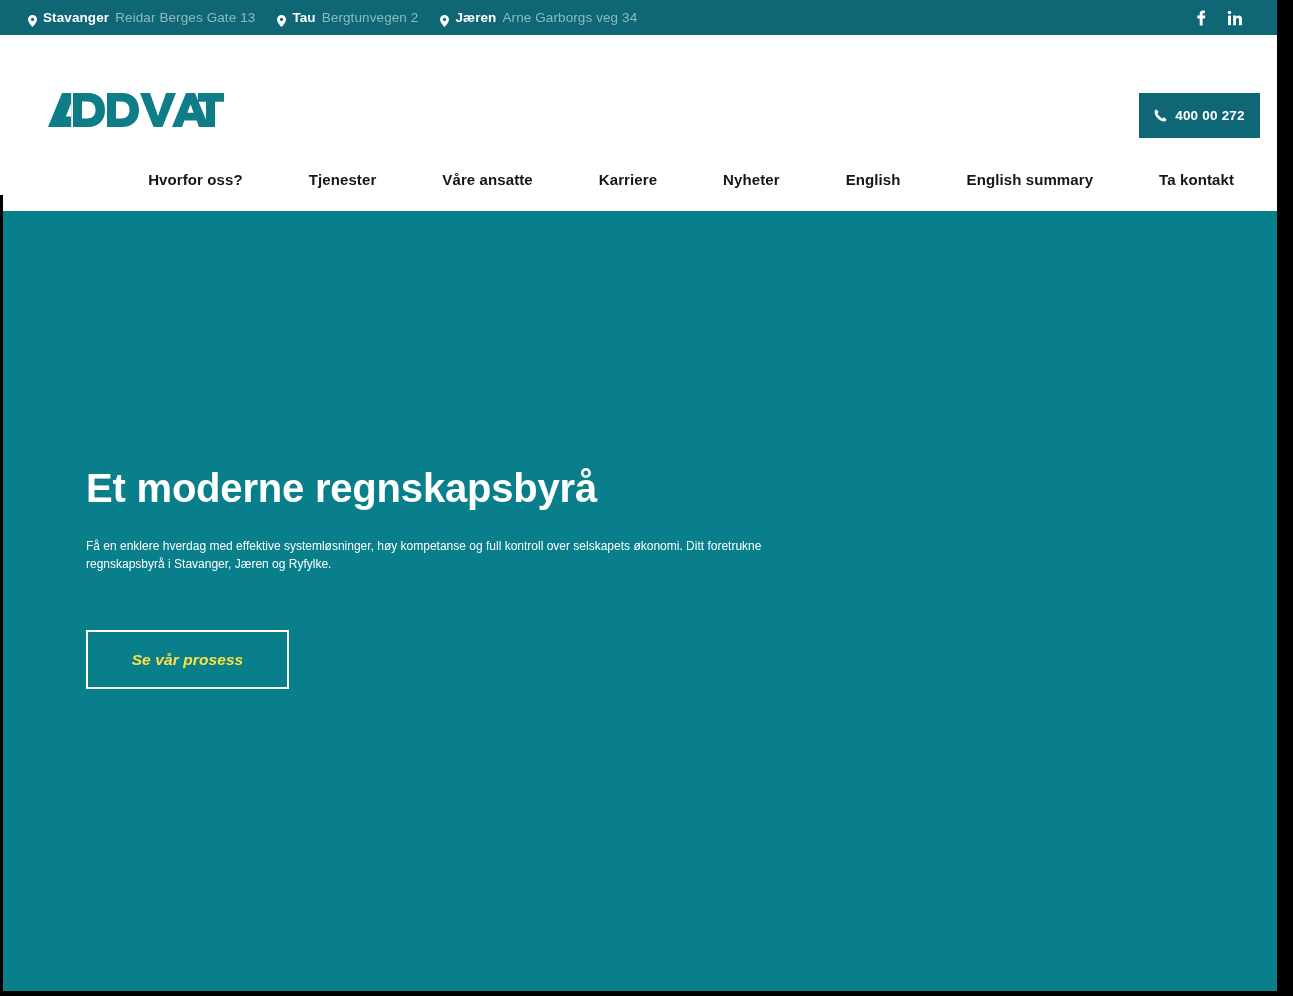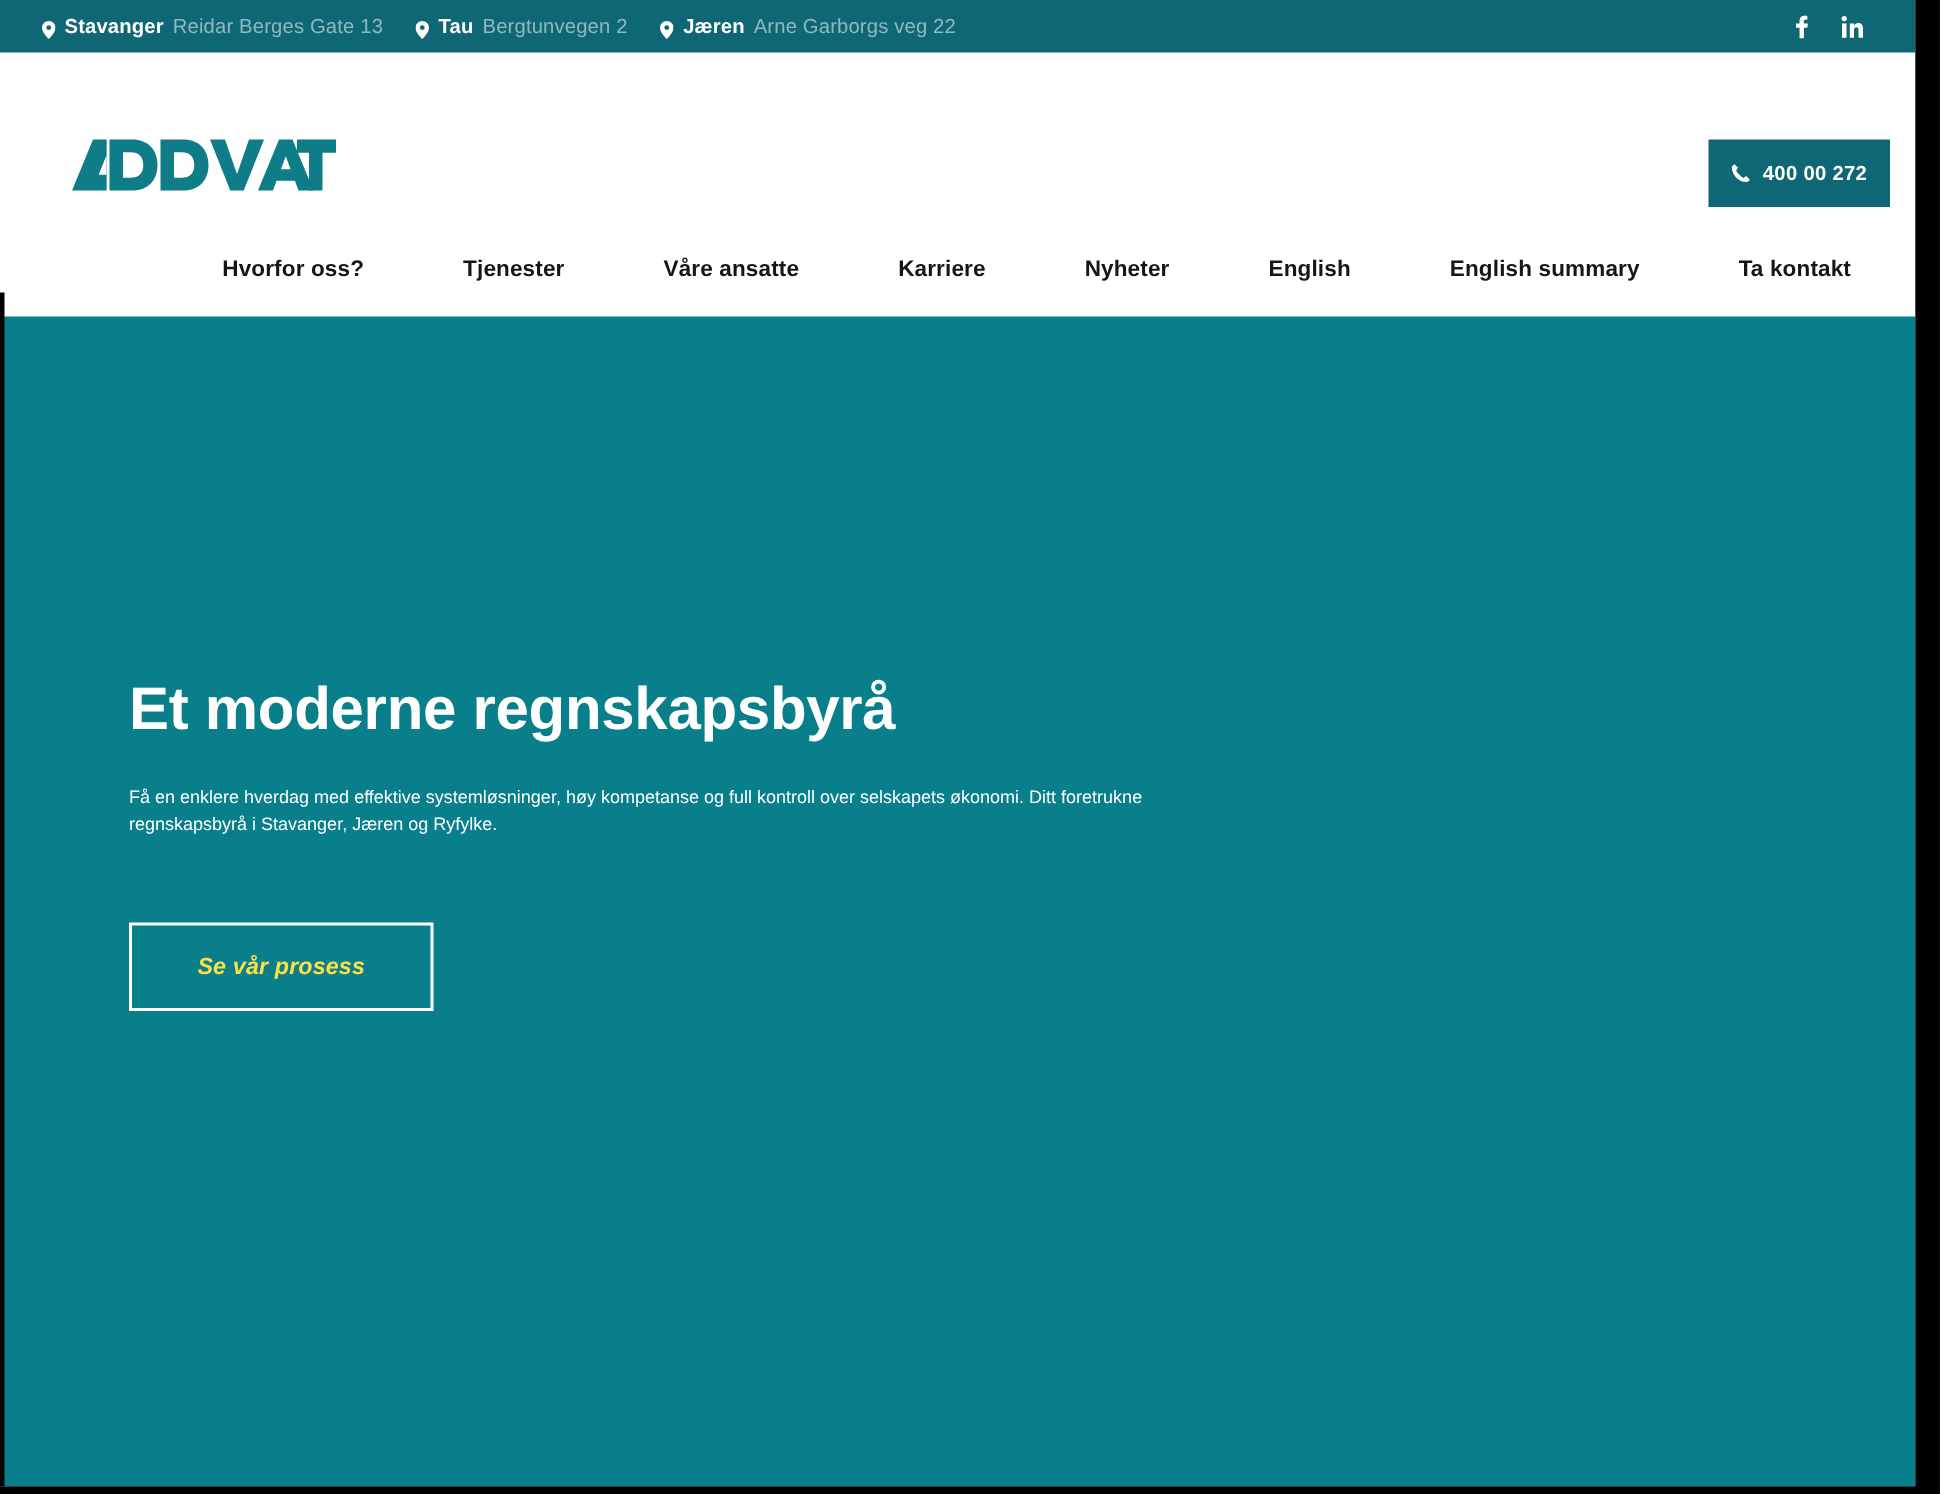--- a/index.html
+++ b/index.html
@@ -166,21 +166,21 @@
   
   .hero {
     position: relative;
     height: 780px;
     background: #087f8b;
     overflow: hidden;
   }
   .hero-inner {
     position: absolute;
     left: 86px;
-    top: 240px;
+    top: 255px;
     width: 760px;
   }
   .hero-title {
     font-size: 40px;
     font-weight: 700;
     color: #ffffff;
     letter-spacing: -0.2px;
     line-height: 1.12;
     margin-bottom: 26px;
   }
@@ -259,21 +259,21 @@
         </div>
 
         <div class="loc">
           <span class="pin-icon">
             <svg viewBox="0 0 9 12" width="9" height="12" aria-hidden="true">
               <path d="M4.5 0C2 0 0 2 0 4.5C0 7.9 4.5 12 4.5 12S9 7.9 9 4.5C9 2 7 0 4.5 0Z" fill="#ffffff"></path>
               <circle cx="4.5" cy="4.4" r="1.6" fill="#0f6775"></circle>
             </svg>
           </span>
           <span class="loc-city">Jæren</span>
-          <span class="loc-addr">Arne Garborgs veg 22</span>
+          <span class="loc-addr">Arne Garborgs veg 34</span>
         </div>
 
       </div>
 
       <div class="socials">
         <span class="social-icon">
           <svg viewBox="0 0 16 16" width="16" height="16" aria-hidden="true">
             <path d="M10.3 3.2h1.6V0.6C11.6 0.55 10.8 0.5 9.9 0.5C8 0.5 6.7 1.65 6.7 3.75V5.6H4.3V8.5H6.7V15.5H9.6V8.5H11.9L12.3 5.6H9.6V4.05C9.6 3.4 9.8 3.2 10.3 3.2Z" fill="#ffffff"></path>
           </svg>
         </span>

